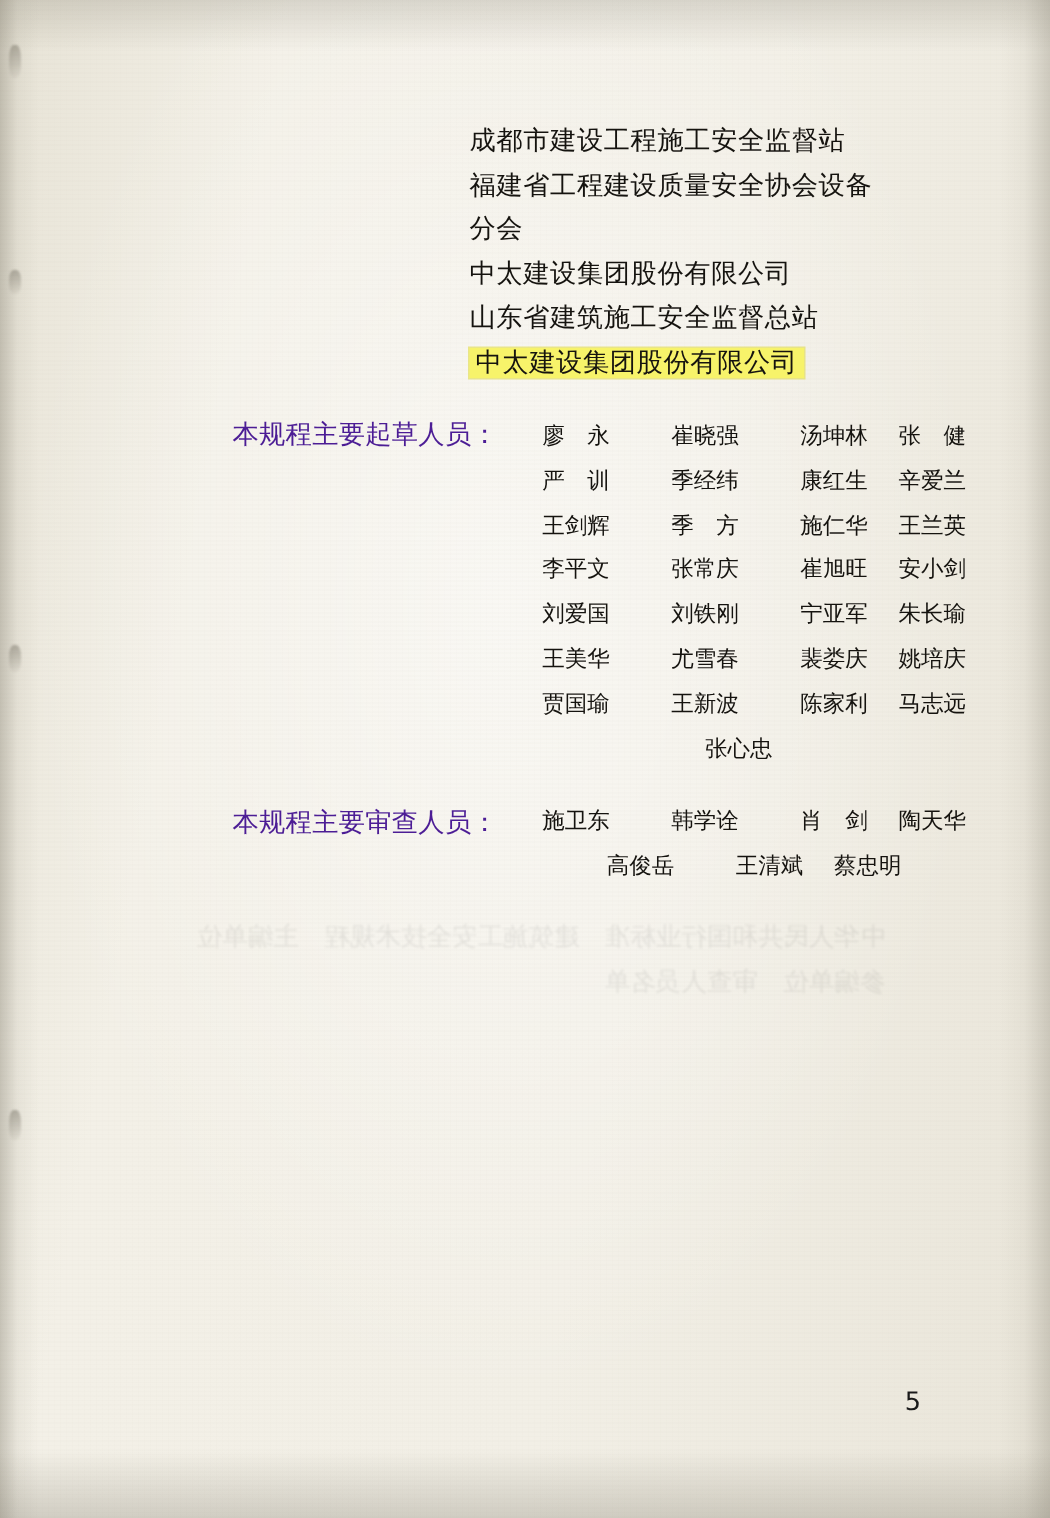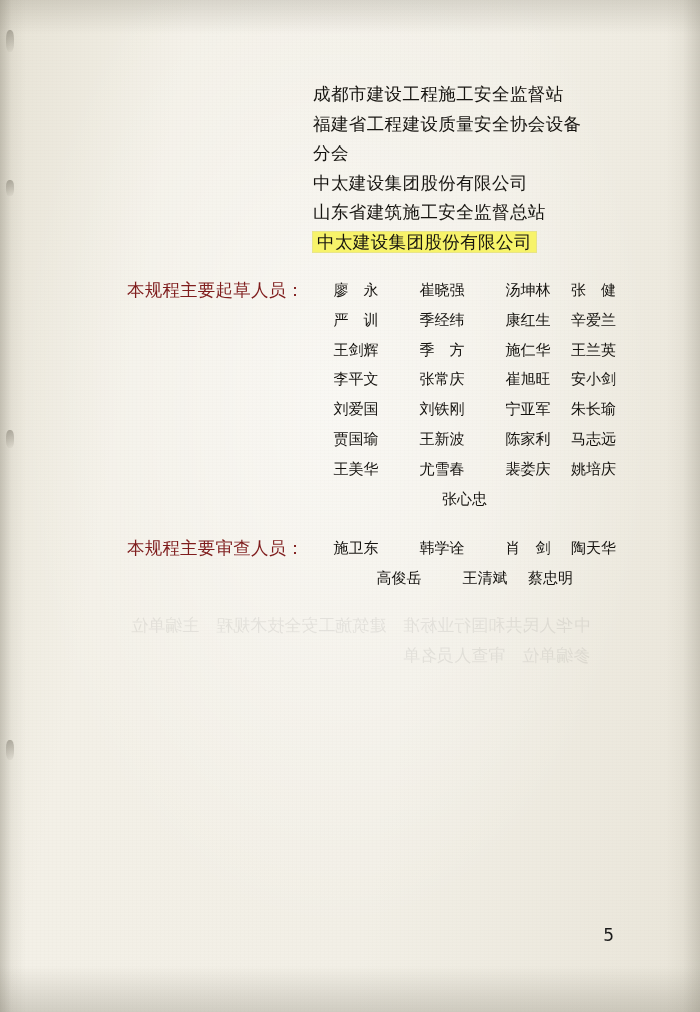--- a/index.html
+++ b/index.html
@@ -97,22 +97,23 @@
   .section {
     position: absolute;
     display: flex;
     align-items: flex-start;
   }
   .sec-label {
     width: 186px;
     font-size: 17.5px;
     line-height: 29.8px;
     white-space: nowrap;
-    color: #7f1d1d;
+    color: #4c1d95;
     letter-spacing: .2px;
+    margin-left: 28px;
   }
   .sec-rows {
     font-size: 15px;
     line-height: 29.8px;
     color: #15130f;
     text-align: center;
   }
   .name-row {
     white-space: nowrap;
   }
@@ -182,22 +183,22 @@
     </div>
 
   <div class="section drafters">
     <div class="sec-label">本规程主要起草人员：</div>
     <div class="sec-rows" id="drafters-rows">
         <div class="name-row"><span class="name">廖　永</span><span class="name">崔晓强</span><span class="name">汤坤林</span><span class="name last">张　健</span></div>
         <div class="name-row"><span class="name">严　训</span><span class="name">季经纬</span><span class="name">康红生</span><span class="name last">辛爱兰</span></div>
         <div class="name-row"><span class="name">王剑辉</span><span class="name">季　方</span><span class="name">施仁华</span><span class="name last">王兰英</span></div>
         <div class="name-row"><span class="name">李平文</span><span class="name">张常庆</span><span class="name">崔旭旺</span><span class="name last">安小剑</span></div>
         <div class="name-row"><span class="name">刘爱国</span><span class="name">刘铁刚</span><span class="name">宁亚军</span><span class="name last">朱长瑜</span></div>
+        <div class="name-row"><span class="name">王美华</span><span class="name">尤雪春</span><span class="name">裴娄庆</span><span class="name last">姚培庆</span></div>
         <div class="name-row"><span class="name">贾国瑜</span><span class="name">王新波</span><span class="name">陈家利</span><span class="name last">马志远</span></div>
-        <div class="name-row"><span class="name">王美华</span><span class="name">尤雪春</span><span class="name">裴娄庆</span><span class="name last">姚培庆</span></div>
         <div class="name-row"><span class="name last">张心忠</span></div>
       </div>
   </div>
 
   <div class="section reviewers">
     <div class="sec-label">本规程主要审查人员：</div>
     <div class="sec-rows" id="reviewers-rows">
         <div class="name-row"><span class="name">施卫东</span><span class="name">韩学诠</span><span class="name">肖　剑</span><span class="name last">陶天华</span></div>
         <div class="name-row"><span class="name">高俊岳</span><span class="name">王清斌</span><span class="name last">蔡忠明</span></div>
       </div>

